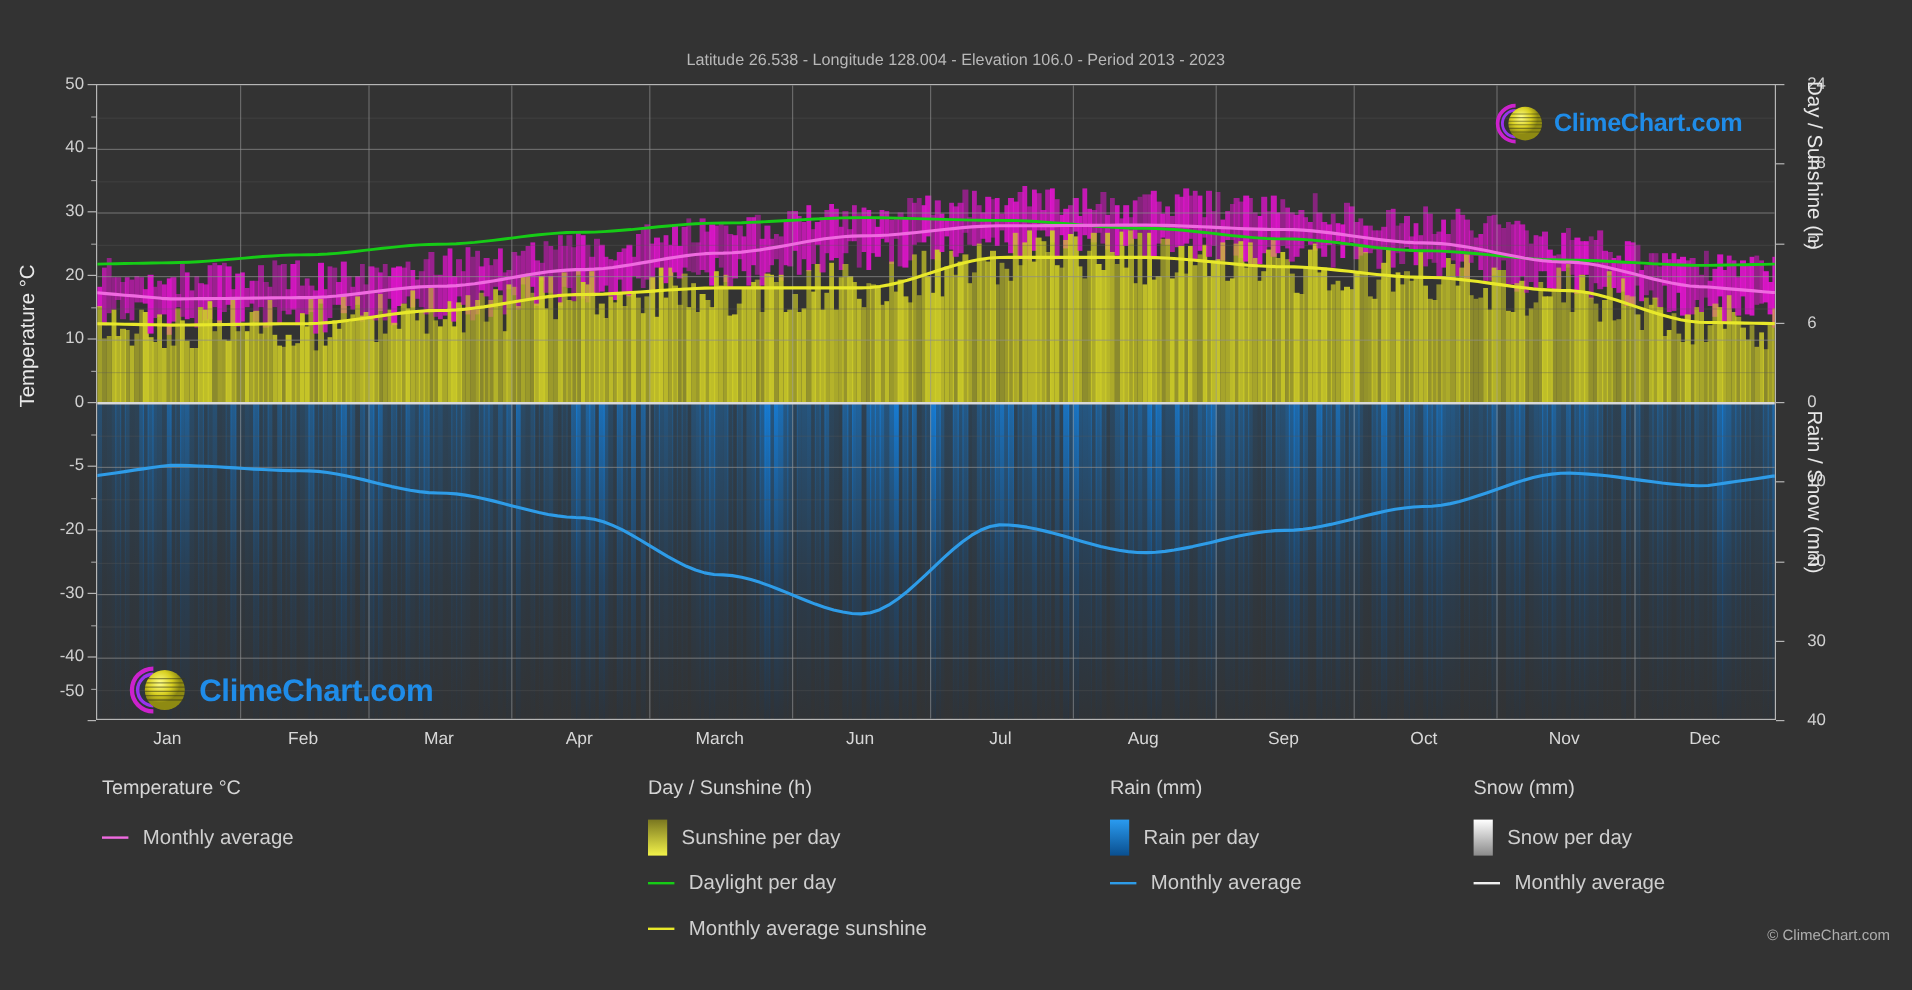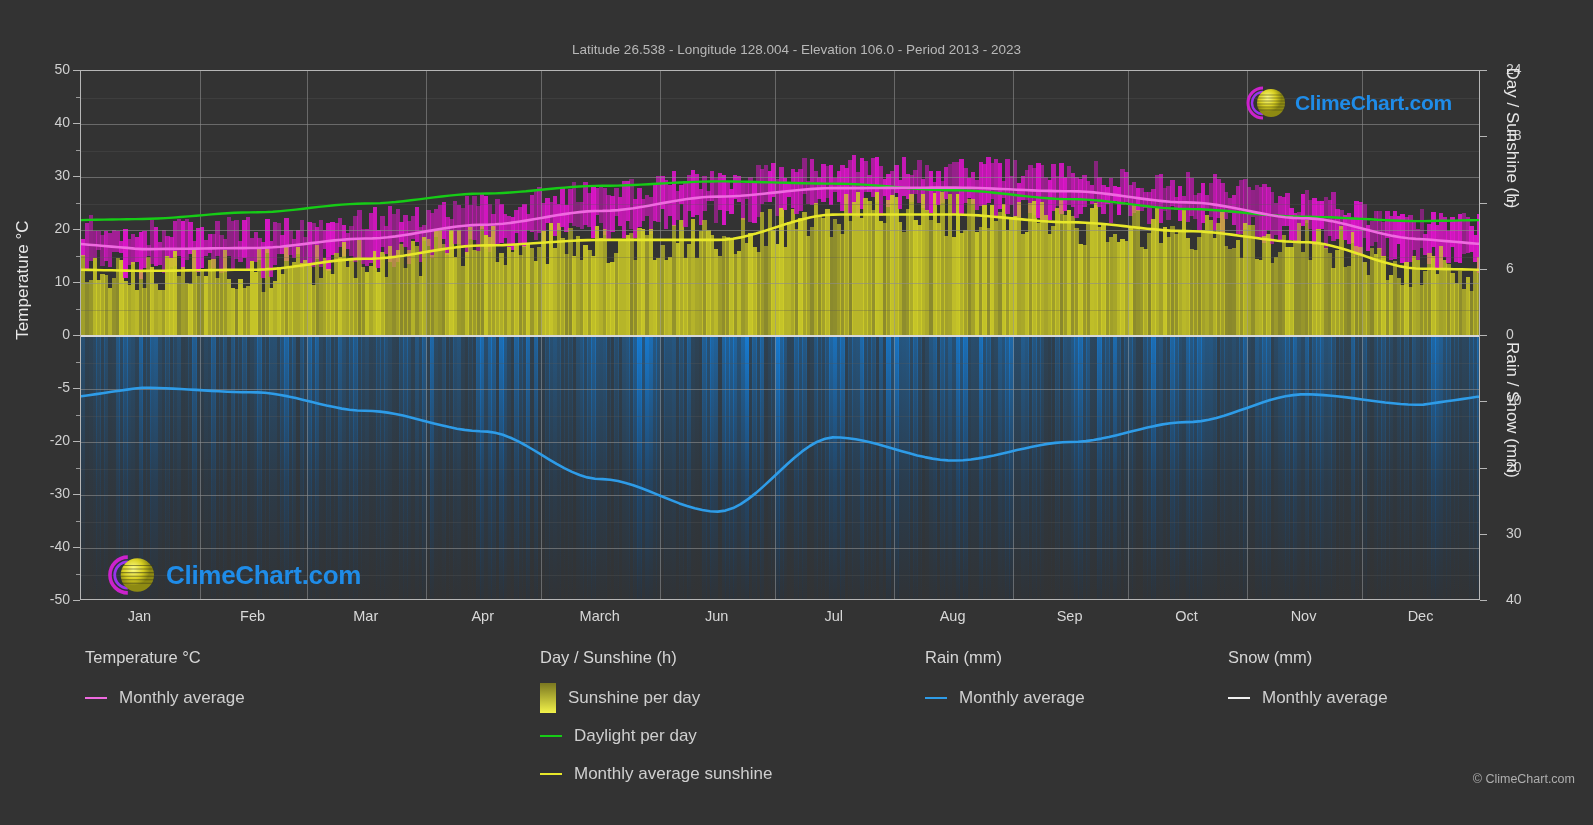--- a/index.html
+++ b/index.html
@@ -1250,21 +1250,21 @@
       <div class="ytick-l" style="top: 335px;">0</div>
       <div class="tickmark" style="left: 73px; top: 335px;"></div>
       <div class="ytick-l" style="top: 388px;">-5</div>
       <div class="tickmark" style="left: 73px; top: 388px;"></div>
       <div class="ytick-l" style="top: 441px;">-20</div>
       <div class="tickmark" style="left: 73px; top: 441px;"></div>
       <div class="ytick-l" style="top: 494px;">-30</div>
       <div class="tickmark" style="left: 73px; top: 494px;"></div>
       <div class="ytick-l" style="top: 547px;">-40</div>
       <div class="tickmark" style="left: 73px; top: 547px;"></div>
-      <div class="ytick-l" style="top: 600px;">-50</div>
+      <div class="ytick-l" style="top: 576px;">-50</div>
       <div class="tickmark" style="left: 73px; top: 600px;"></div>
       <div class="tickmark minor" style="left: 76px; top: 96.5px;"></div>
       <div class="tickmark minor" style="left: 76px; top: 149.5px;"></div>
       <div class="tickmark minor" style="left: 76px; top: 202.5px;"></div>
       <div class="tickmark minor" style="left: 76px; top: 255.5px;"></div>
       <div class="tickmark minor" style="left: 76px; top: 308.5px;"></div>
       <div class="tickmark minor" style="left: 76px; top: 361.5px;"></div>
       <div class="tickmark minor" style="left: 76px; top: 414.5px;"></div>
       <div class="tickmark minor" style="left: 76px; top: 467.5px;"></div>
       <div class="tickmark minor" style="left: 76px; top: 520.5px;"></div>
@@ -1382,29 +1382,37 @@
         <div class="lrow">
           <div class="llinewrap">
             <div class="lline" style="background: rgb(232, 232, 42);"></div>
           </div>
           <div class="ltext">Monthly average sunshine</div>
         </div>
       </div>
       <div class="lgroup" style="left: 925px;">
         <div class="lhead">Rain (mm)</div>
         <div class="lrow">
+          <div class="lswatch" style="background: linear-gradient(rgb(42, 155, 240), rgb(10, 79, 143));"></div>
+          <div class="ltext">Rain per day</div>
+        </div>
+        <div class="lrow">
           <div class="llinewrap">
             <div class="lline" style="background: rgb(46, 156, 232);"></div>
           </div>
           <div class="ltext">Monthly average</div>
         </div>
       </div>
       <div class="lgroup" style="left: 1228px;">
         <div class="lhead">Snow (mm)</div>
         <div class="lrow">
+          <div class="lswatch" style="background: linear-gradient(rgb(255, 255, 255), rgb(138, 138, 138));"></div>
+          <div class="ltext">Snow per day</div>
+        </div>
+        <div class="lrow">
           <div class="llinewrap">
             <div class="lline" style="background: rgb(240, 240, 240);"></div>
           </div>
           <div class="ltext">Monthly average</div>
         </div>
       </div>
     </div>
 
   <div id="copyright">© ClimeChart.com</div>
 </div>

